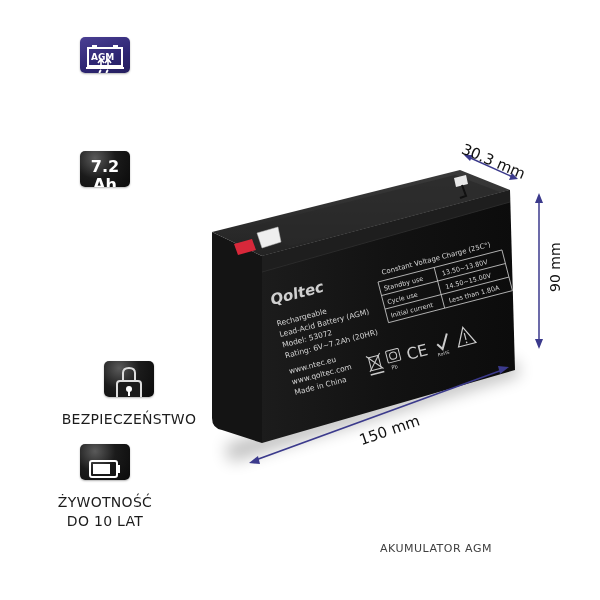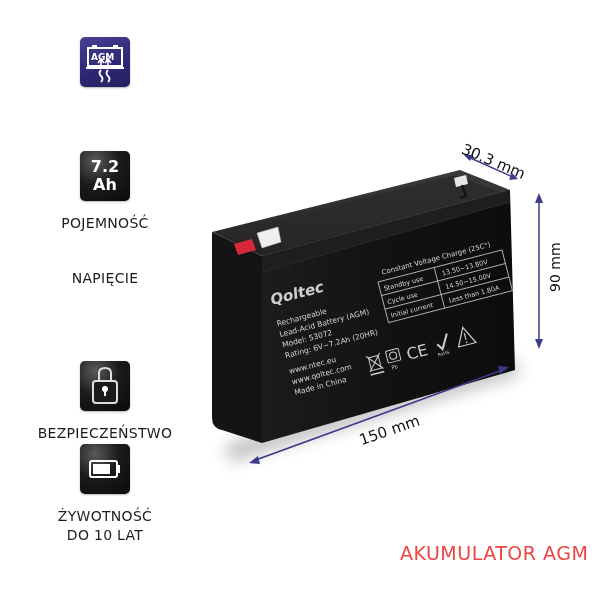--- a/index.html
+++ b/index.html
@@ -2,37 +2,37 @@
 <html><head>
   <meta charset="utf-8">
   <style>
     html, body { margin: 0; padding: 0; }
     body {
       width: 600px; height: 600px; background: #ffffff; position: relative; overflow: hidden;
       font-family: "DejaVu Sans", sans-serif;
     }
     .feature { position: absolute; left: 0; width: 210px; text-align: center; }
     .ficon {
-      width: 50px; height: 50px; border-radius: 5px; margin: 0 auto;
+      width: 50px; height: 36px; border-radius: 5px; margin: 0 auto;
       background: radial-gradient(circle at 30% 20%, #5a5a5a 0%, #1b1b1b 45%, #0a0a0a 100%);
       box-shadow: 0 1px 2px rgba(0,0,0,0.3);
       position: relative; overflow: hidden;
     }
     .ficon.agm { background: linear-gradient(160deg, #4a3f93 0%, #2e2673 60%, #241e5e 100%); }
     .flabel {
       font-size: 14px; color: #1c1c1c; letter-spacing: 0.3px; line-height: 19px; margin-top: 13px;
       font-family: "DejaVu Sans", sans-serif;
     }
     .ah-text { color: #fff; font-weight: bold; font-size: 16px; line-height: 18px; padding-top: 7px; text-align:center; font-family:"DejaVu Sans", sans-serif; }
 
     
     .battery-wrap { position: absolute; left: 0; top: 0; width: 600px; height: 600px; }
     .dim-label { position: absolute; font-size: 14px; color: #111; font-family: "DejaVu Sans", sans-serif; white-space: nowrap; }
     .product-title {
-      position: absolute; left: 400px; top: 542px; font-size: 19px; color: #ef4444; letter-spacing: 0.5px;
+      position: absolute; left: 380px; top: 542px; font-size: 11px; color: #404040; letter-spacing: 0.5px;
       font-family: "DejaVu Sans", sans-serif;
     }
     .lbl-text { font-family: "DejaVu Sans", sans-serif; fill: #d6d6d6; }
   </style>
 </head>
 <body>
 
 <div class="feature" style="top:37px;">
   <div class="ficon agm">
     <svg width="50" height="50" viewBox="0 0 50 50">
@@ -49,32 +49,26 @@
   </div>
 </div>
 
 <div class="feature" style="top:151px;">
   <div class="ficon">
     <div class="ah-text">
       <div>7.2</div>
       <div>Ah</div>
     </div>
   </div>
-  <div class="flabel">
-    <div>POJEMNOŚĆ</div>
-  </div>
 </div>
 
 <div class="feature" style="top:256px;">
-  <div class="flabel">
-    <div>NAPIĘCIE</div>
-  </div>
 </div>
 
-<div class="feature" style="top:361px;">
+<div class="feature" style="top:361px;padding-left:24px;">
   <div class="ficon">
     <svg width="50" height="50" viewBox="0 0 50 50">
       <path d="M19 20 L19 12 Q19 7 25 7 Q31 7 31 12 L31 20" fill="none" stroke="#ddd" stroke-width="2"></path>
       <rect x="13" y="20" width="24" height="22" rx="3" fill="#1a1a1a" stroke="#ddd" stroke-width="2"></rect>
       <circle cx="25" cy="28" r="3" fill="#fff"></circle>
       <rect x="24" y="29" width="2" height="6" fill="#fff"></rect>
     </svg>
   </div>
   <div class="flabel">
     <div>BEZPIECZEŃSTWO</div>

